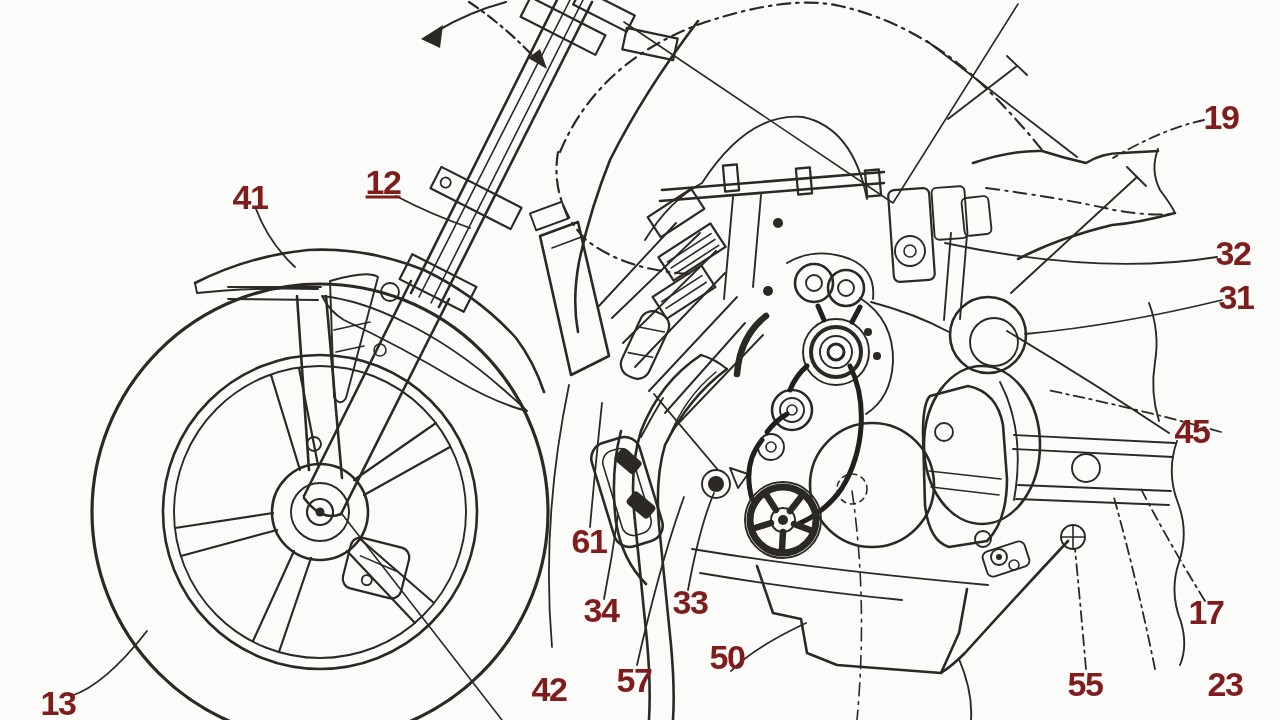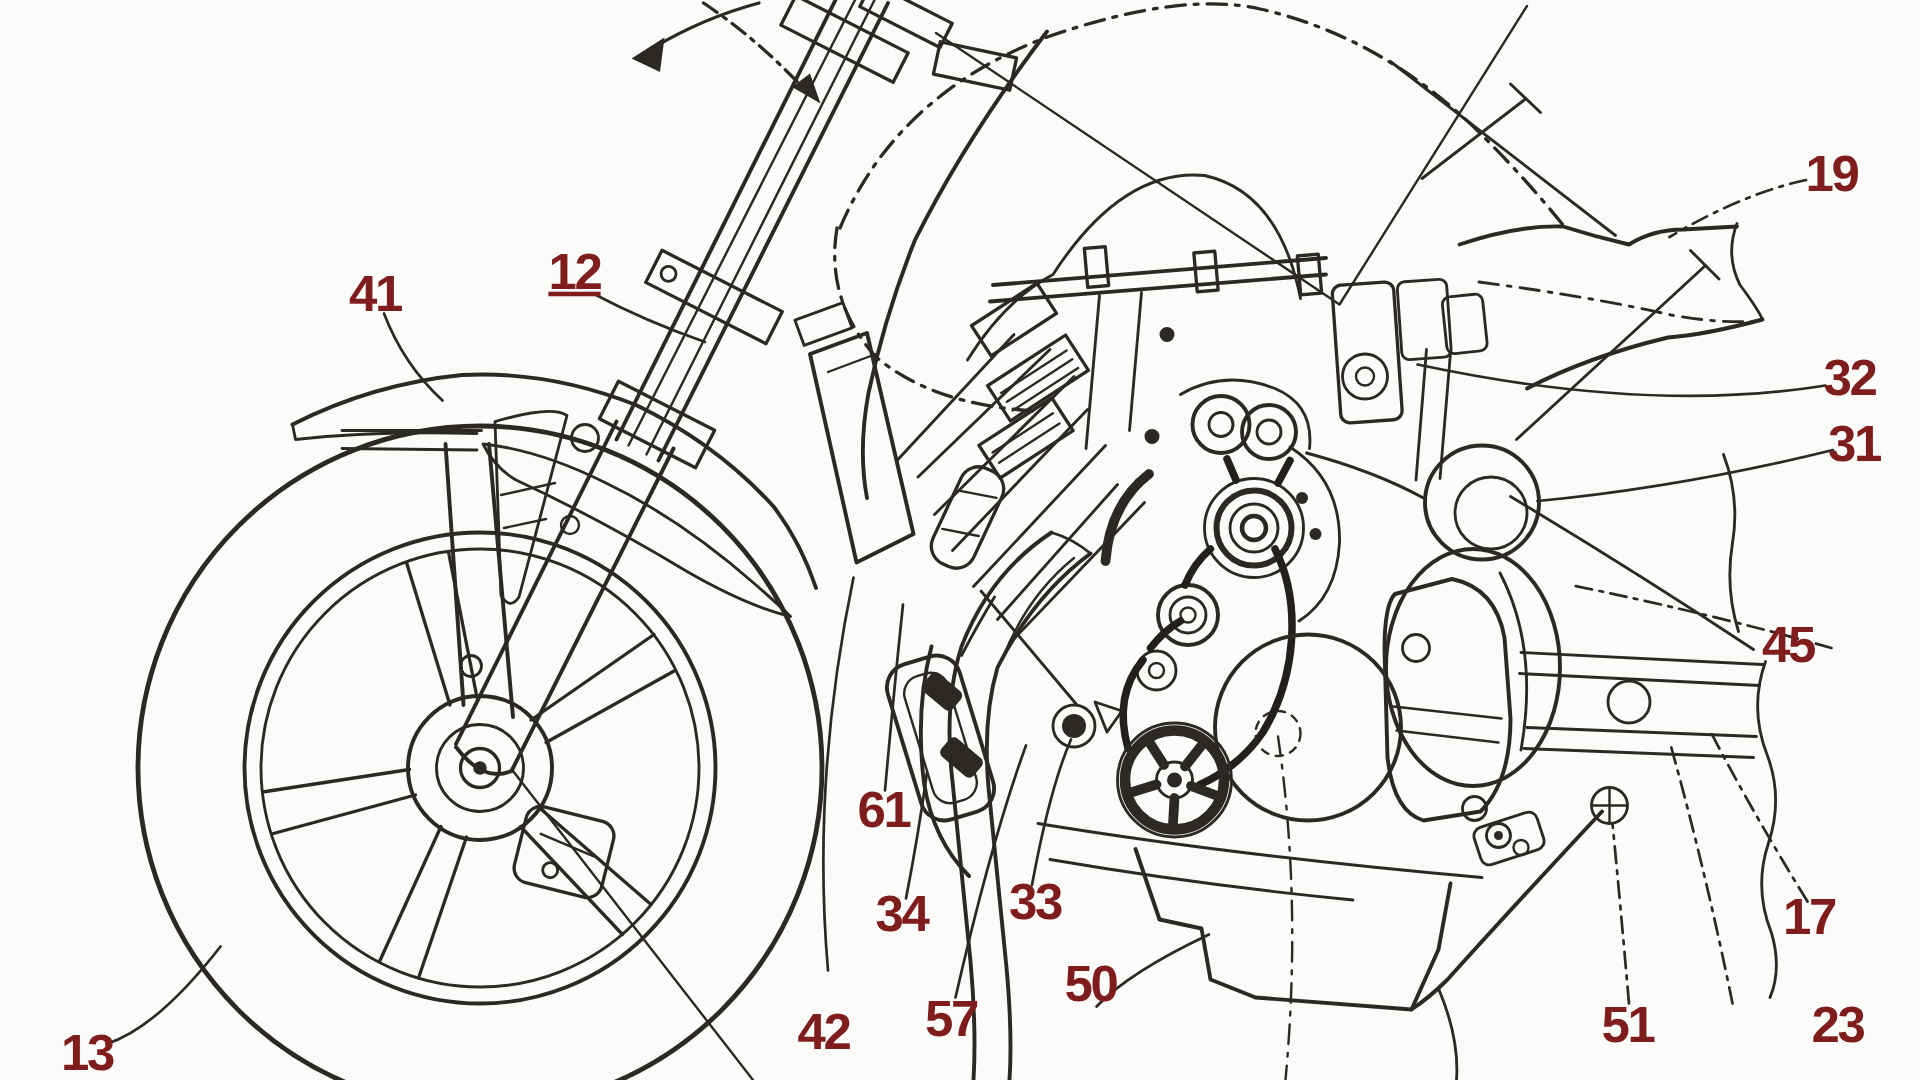--- a/index.html
+++ b/index.html
@@ -320,21 +320,21 @@
 
   <div id="labels-layer">
       <div class="ref-label" style="left: 250px; top: 197px;">41</div>
       <div class="ref-label" style="left: 383px; top: 182px; text-decoration: underline;">12</div>
       <div class="ref-label" style="left: 1221px; top: 117px;">19</div>
       <div class="ref-label" style="left: 1233px; top: 253px;">32</div>
       <div class="ref-label" style="left: 1236px; top: 297px; text-align: right;">31</div>
       <div class="ref-label" style="left: 1192px; top: 431px;">45</div>
       <div class="ref-label" style="left: 1206px; top: 612px;">17</div>
       <div class="ref-label" style="left: 1225px; top: 684px;">23</div>
-      <div class="ref-label" style="left: 1085px; top: 684px;">51</div>
+      <div class="ref-label" style="left: 1085px; top: 684px;">55</div>
       <div class="ref-label" style="left: 727px; top: 657px; text-align: center;">50</div>
       <div class="ref-label" style="left: 634px; top: 680px;">57</div>
       <div class="ref-label" style="left: 690px; top: 602px;">33</div>
       <div class="ref-label" style="left: 601px; top: 610px;">34</div>
       <div class="ref-label" style="left: 589px; top: 541px;">61</div>
       <div class="ref-label" style="left: 549px; top: 689px;">42</div>
       <div class="ref-label" style="left: 58px; top: 703px;">13</div>
     </div>
 </div>
 

